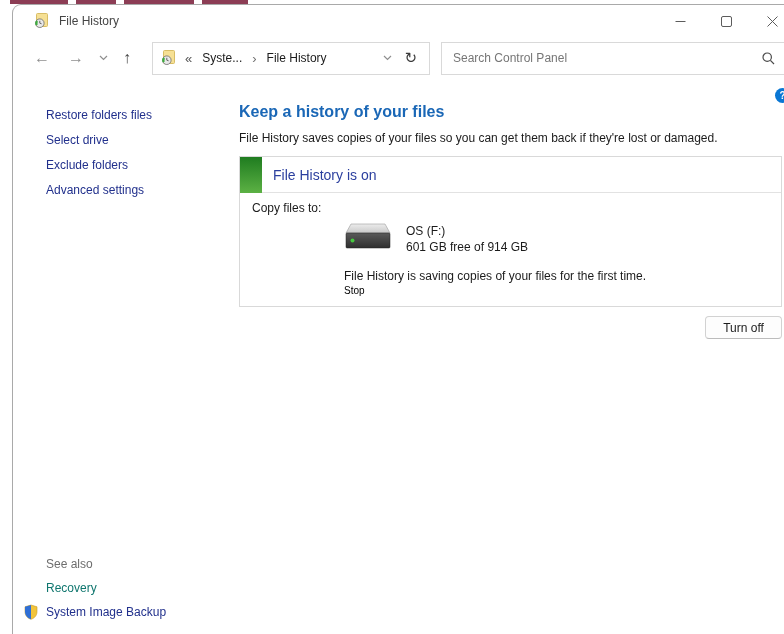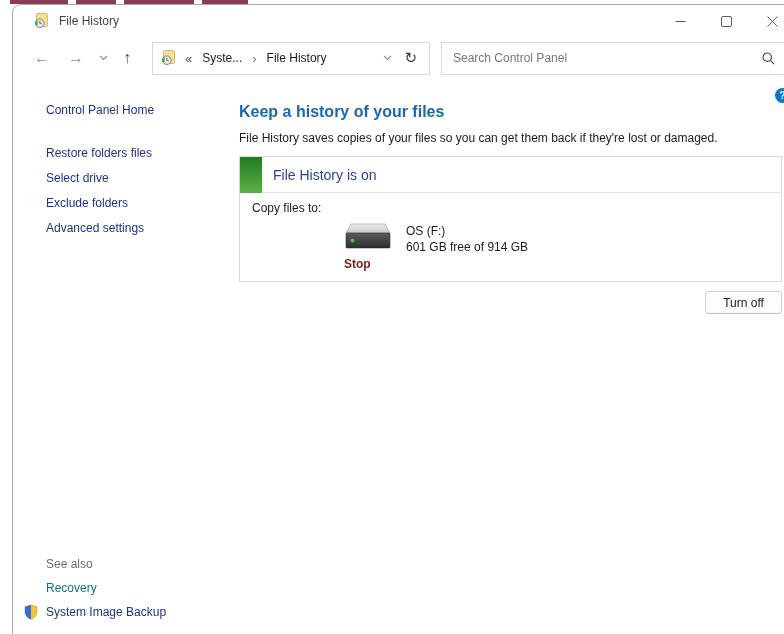--- a/index.html
+++ b/index.html
@@ -69,21 +69,21 @@
     background:linear-gradient(to bottom,#1f7c20,#5cb144); flex:0 0 auto; }
   .status-title { margin-left:11px; font-size:14px; color:#2b3f9e; }
   .panel-body { padding:8px 12px 8px 12px; }
   .prow { display:flex; font-size:12px; color:#1b1b1b; }
   .plabel { width:92px; flex:0 0 auto; }
   .prow + .prow { margin-top:6px; }
   .drive-row { display:flex; align-items:flex-start; margin:7px 0 0 92px; }
   .drive-ico { width:48px; height:30px; flex:0 0 auto; }
   .drive-meta { margin-left:14px; font-size:12px; color:#1b1b1b; line-height:16px; padding-top:1px; }
   .activity { margin:14px 0 0 92px; font-size:12px; color:#1b1b1b; }
-  .stop { margin:2px 0 2px 92px; font-size:12px; color:#7f1d1d; cursor:pointer;font-weight:bold; }
+  .stop { margin:2px 0 2px 92px; font-size:10px; color:#000000; cursor:pointer; }
 
   .btnrow { display:flex; justify-content:flex-end; margin-top:9px; }
   .btn { min-width:77px; height:23px; padding:0 14px; background:#fdfdfd;
     border:1px solid #d2d2d2; border-bottom-color:#bcbcbc; border-radius:4px;
     font-size:12px; color:#1b1b1b; font-family:inherit; cursor:pointer; }
 </style>
 </head>
 <body>
 
 <div class="artifact-strip">
@@ -161,21 +161,20 @@
           <circle cx="5.2" cy="5.2" r="4.2" fill="none" stroke="#4a4a4a" stroke-width="1.2"></circle>
           <line x1="8.4" y1="8.4" x2="12" y2="12" stroke="#4a4a4a" stroke-width="1.2"></line>
         </svg>
       </span>
     </div>
   </div>
 
   <div class="bodyrow">
 
     <div class="sidebar">
-      <div class="sb-home">Control Panel Home</div>
       <div class="sb-task first">Restore folders files</div>
       <div class="sb-task">Select drive</div>
       <div class="sb-task">Exclude folders</div>
       <div class="sb-task">Advanced settings</div>
 
       <div class="sb-bottom">
         <div class="sb-seealso">See also</div>
         <div class="sb-link">Recovery</div>
         <div class="sb-link-ico">
           <svg class="shield" width="16" height="16" viewBox="0 0 16 16">
@@ -220,20 +219,21 @@
               </defs>
               <polygon points="7,2 41,2 46,11 2,11" fill="url(#dt)" stroke="#9a9a9a" stroke-width="0.6"></polygon>
               <rect x="2" y="11" width="44" height="15" rx="1" fill="url(#df)" stroke="#222" stroke-width="0.5"></rect>
               <circle cx="8.5" cy="18.5" r="2" fill="#45c83e"></circle>
             </svg>
             <div class="drive-meta">
               <div>OS (F:)</div>
               <div>601 GB free of 914 GB</div>
             </div>
           </div>
+          <div class="activity">File History is saving copies of your files for the first time.</div>
           <div class="stop">Stop</div>
         </div>
       </div>
 
       <div class="btnrow">
         <button class="btn">Turn off</button>
       </div>
     </div>
   </div>
 </div>

